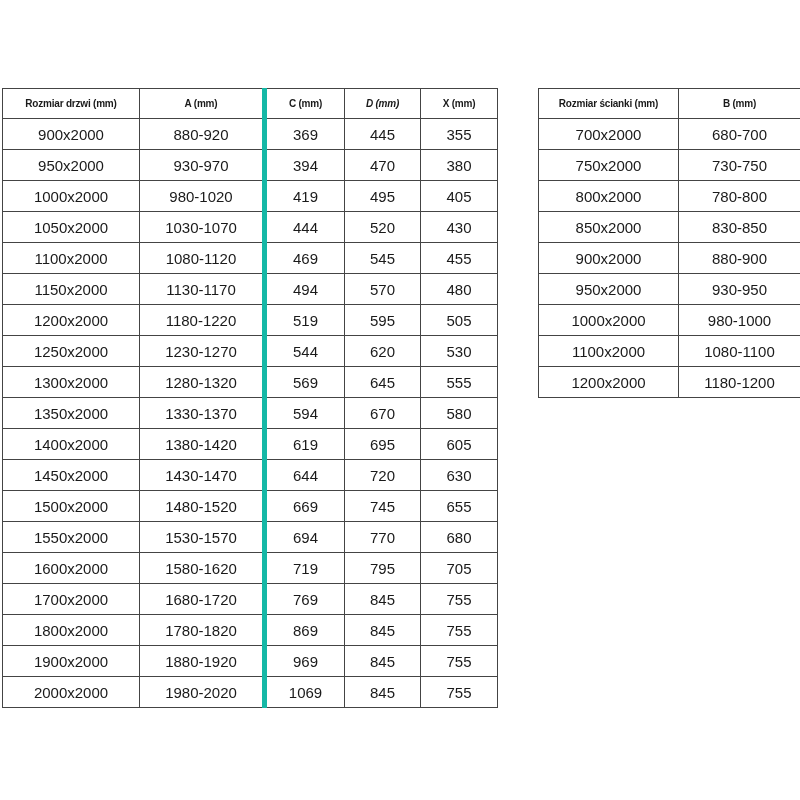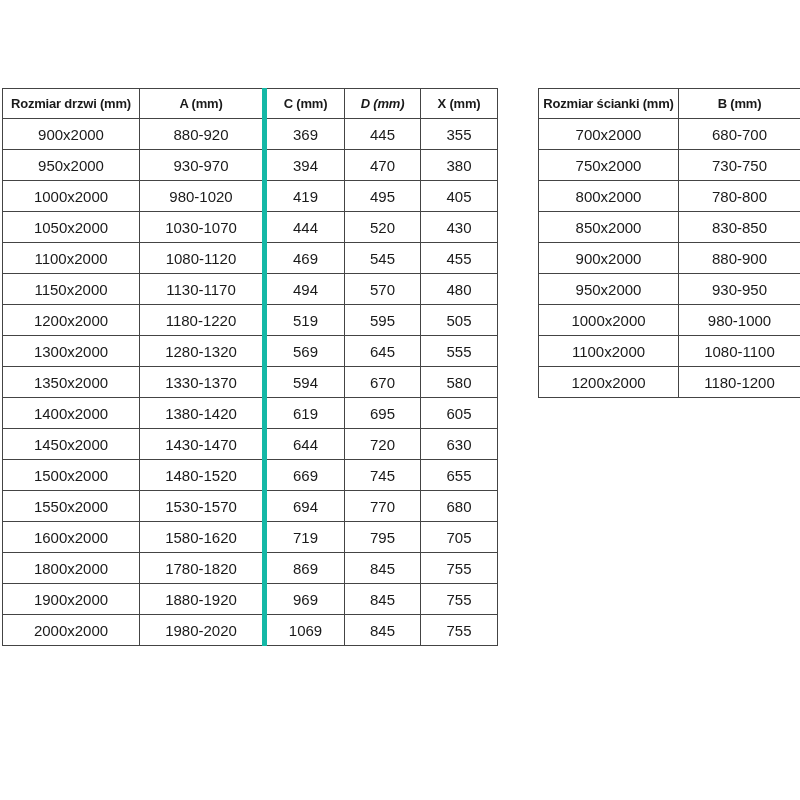--- a/index.html
+++ b/index.html
@@ -25,21 +25,21 @@
     border: 1px solid #444444;
     text-align: center;
     vertical-align: middle;
     padding: 0;
     color: #1a1a1a;
     white-space: nowrap;
     overflow: hidden;
   }
   table.spec th {
     font-weight: bold;
-    font-size: 13px;
+    font-size: 10px;
     letter-spacing: -0.2px;
     height: 29px;
   }
   table.spec td {
     font-size: 15px;
     height: 30px;
   }
   
   #door-table { left: 2px; top: 88px; width: 486px; }
   #door-table th:nth-child(1) { width: 136px; }
@@ -116,20 +116,27 @@
           <td>480</td>
         </tr>
         <tr>
           <td>1200x2000</td>
           <td>1180-1220</td>
           <td>519</td>
           <td>595</td>
           <td>505</td>
         </tr>
         <tr>
+          <td>1250x2000</td>
+          <td>1230-1270</td>
+          <td>544</td>
+          <td>620</td>
+          <td>530</td>
+        </tr>
+        <tr>
           <td>1300x2000</td>
           <td>1280-1320</td>
           <td>569</td>
           <td>645</td>
           <td>555</td>
         </tr>
         <tr>
           <td>1350x2000</td>
           <td>1330-1370</td>
           <td>594</td>
@@ -165,20 +172,27 @@
           <td>680</td>
         </tr>
         <tr>
           <td>1600x2000</td>
           <td>1580-1620</td>
           <td>719</td>
           <td>795</td>
           <td>705</td>
         </tr>
         <tr>
+          <td>1700x2000</td>
+          <td>1680-1720</td>
+          <td>769</td>
+          <td>845</td>
+          <td>755</td>
+        </tr>
+        <tr>
           <td>1800x2000</td>
           <td>1780-1820</td>
           <td>869</td>
           <td>845</td>
           <td>755</td>
         </tr>
         <tr>
           <td>1900x2000</td>
           <td>1880-1920</td>
           <td>969</td>

